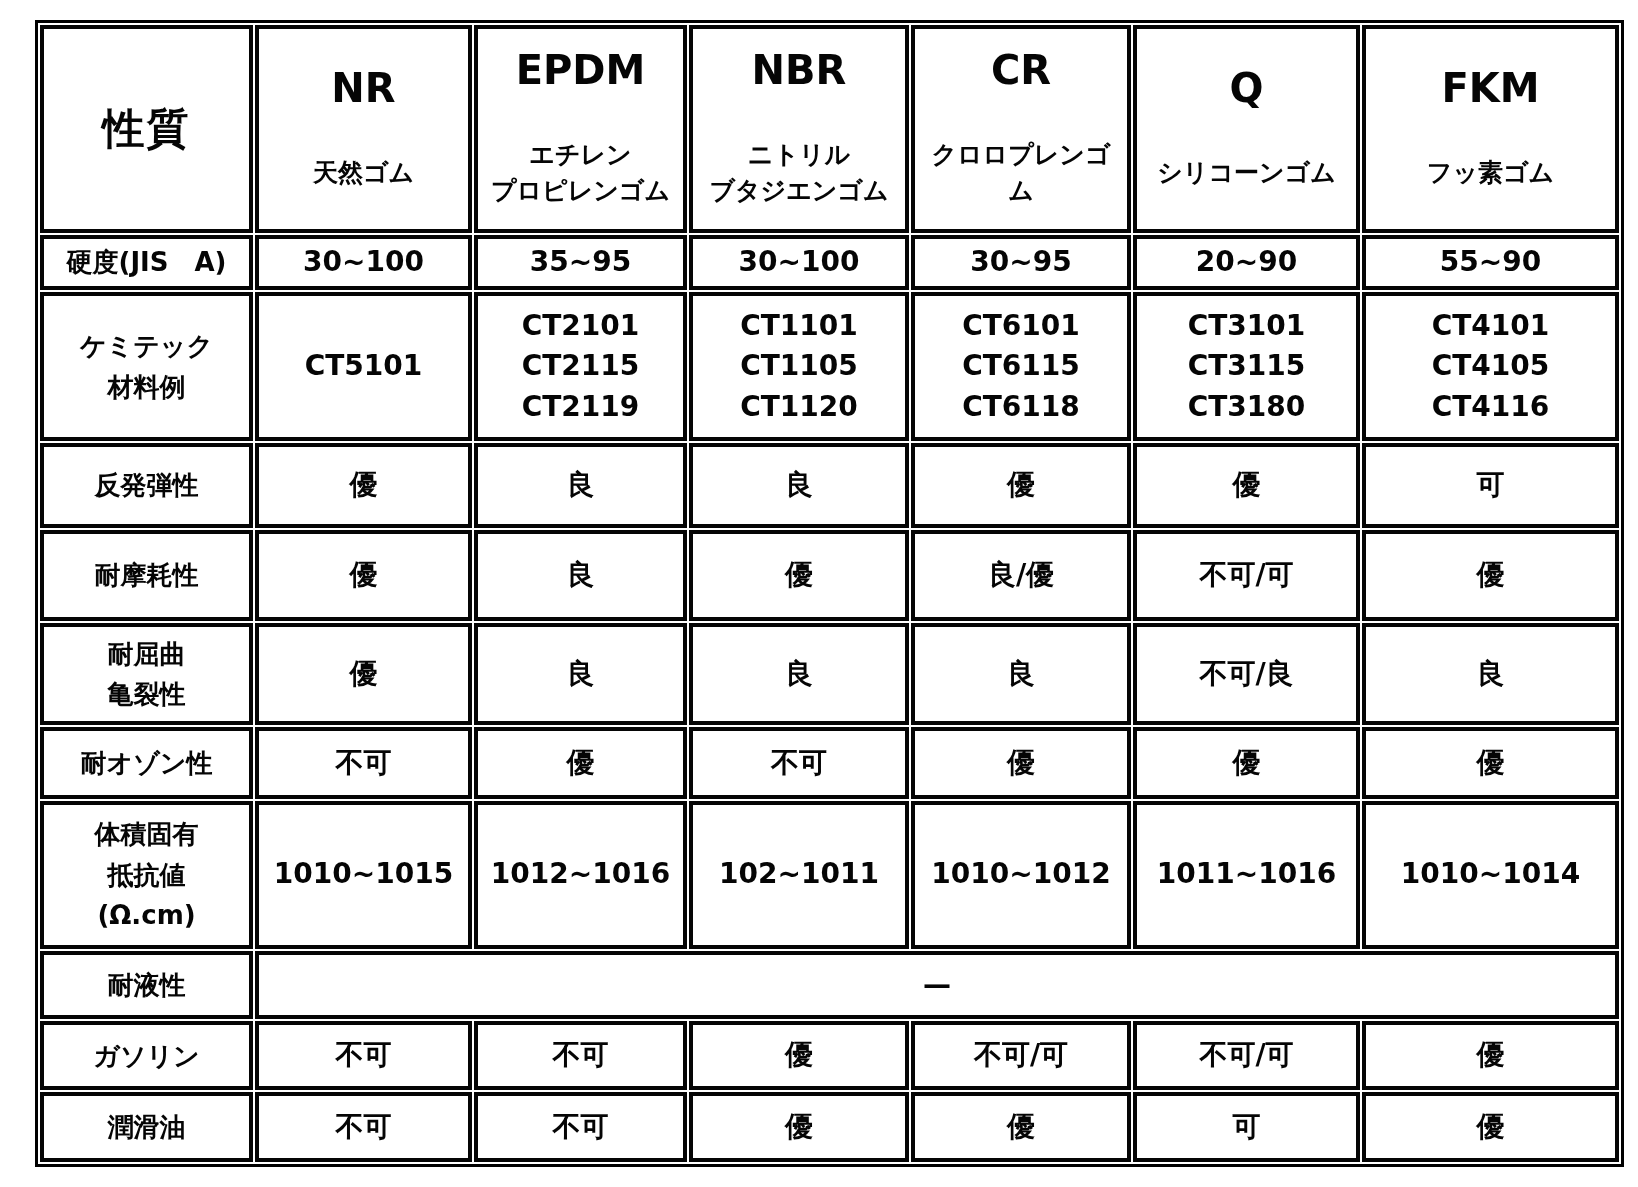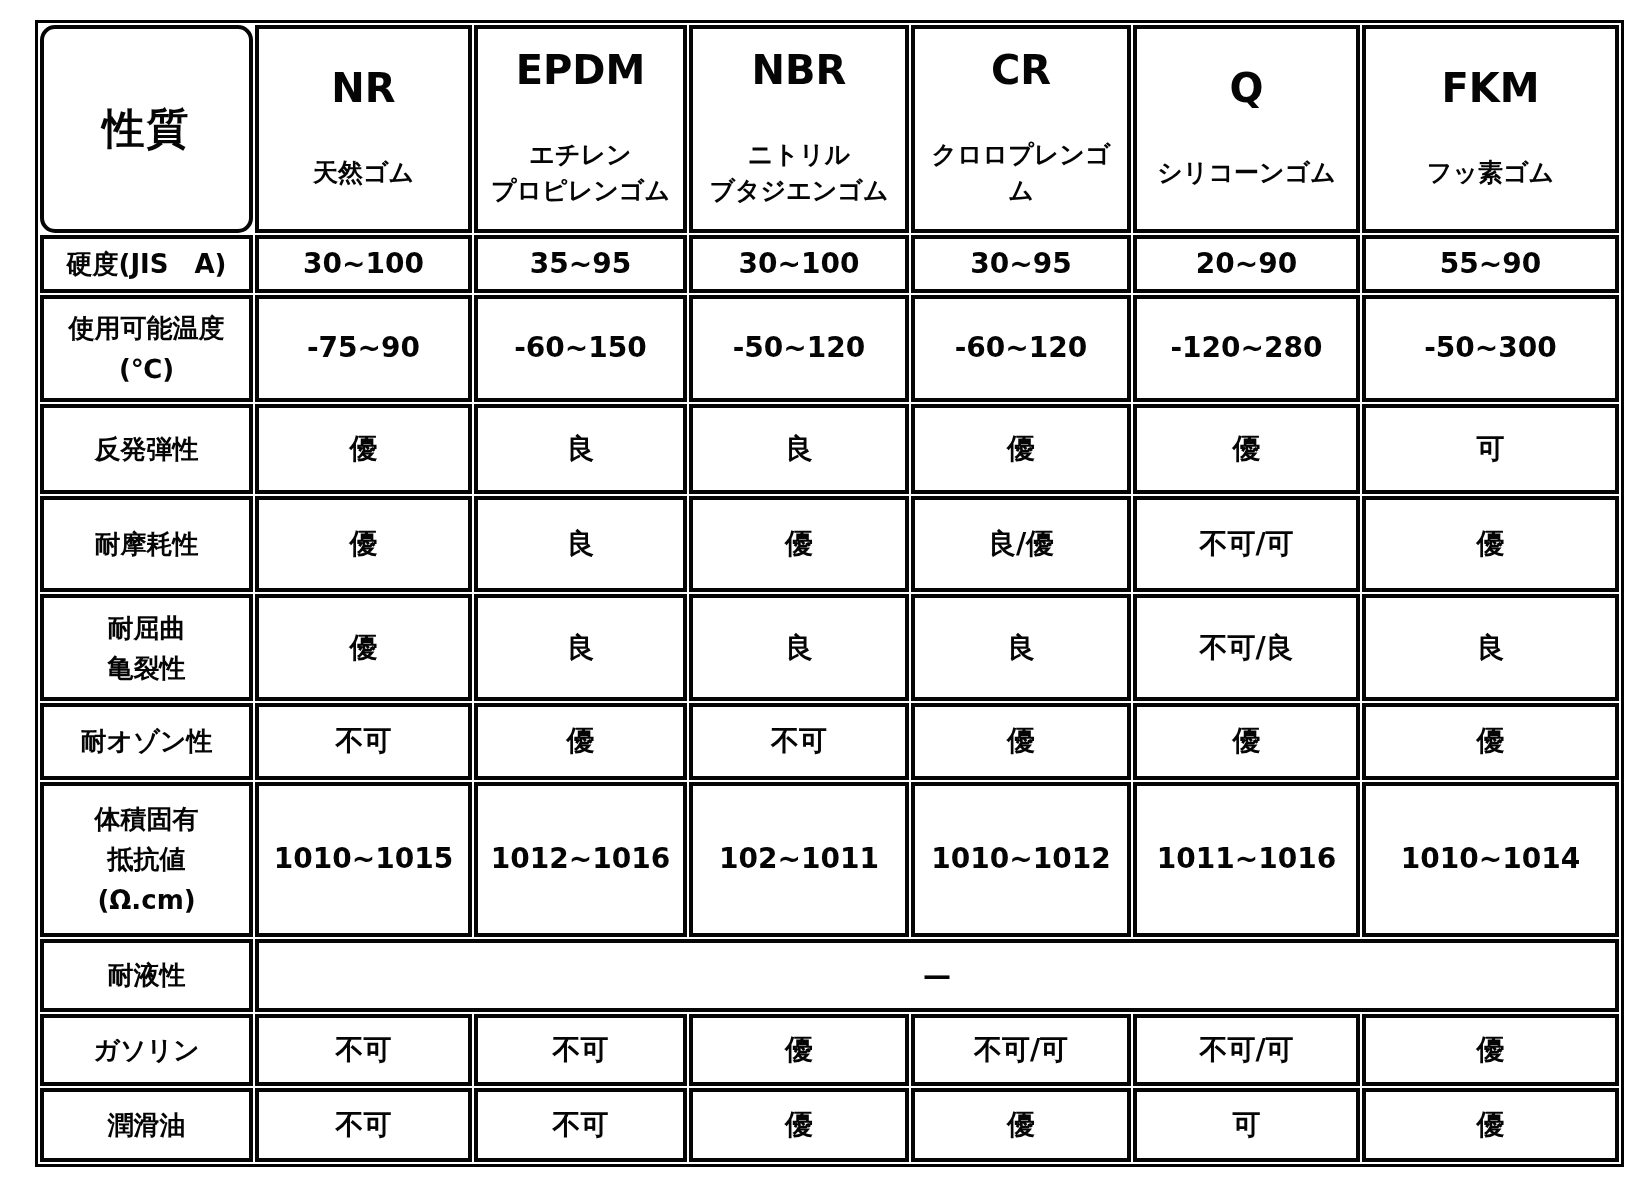--- a/index.html
+++ b/index.html
@@ -34,21 +34,20 @@
     vertical-align: middle;
     font-weight: bold;
     color: #050505;
     padding: 0 4px;
     white-space: pre-line;
     overflow: hidden;
   }
   .corner {
     font-size: 42px;
     letter-spacing: 2px;
-    border-radius: 15px;
   }
   .code {
     font-size: 40px;
     line-height: 1.1;
     margin-bottom: 26px;
   }
   .subname {
     font-size: 25px;
     line-height: 1.45;
   }
@@ -114,29 +113,39 @@
   <tbody>
     <tr style="height:42px">
       <td class="rowlabel">硬度(JIS　A)</td>
       <td class="val">30~100</td>
       <td class="val">35~95</td>
       <td class="val">30~100</td>
       <td class="val">30~95</td>
       <td class="val">20~90</td>
       <td class="val">55~90</td>
     </tr>
-    <tr style="height:77px">
-      <td class="rowlabel">使用可能温度
-(℃)</td>
-      <td class="val">-75~90</td>
-      <td class="val">-60~150</td>
-      <td class="val">-50~120</td>
-      <td class="val">-60~120</td>
-      <td class="val">-120~280</td>
-      <td class="val">-50~300</td>
+    <tr style="height:112px">
+      <td class="rowlabel">ケミテック
+材料例</td>
+      <td class="val">CT5101</td>
+      <td class="val">CT2101
+CT2115
+CT2119</td>
+      <td class="val">CT1101
+CT1105
+CT1120</td>
+      <td class="val">CT6101
+CT6115
+CT6118</td>
+      <td class="val">CT3101
+CT3115
+CT3180</td>
+      <td class="val">CT4101
+CT4105
+CT4116</td>
     </tr>
     <tr style="height:74px">
       <td class="rowlabel">反発弾性</td>
       <td class="val">優</td>
       <td class="val">良</td>
       <td class="val">良</td>
       <td class="val">優</td>
       <td class="val">優</td>
       <td class="val">可</td>
     </tr>

